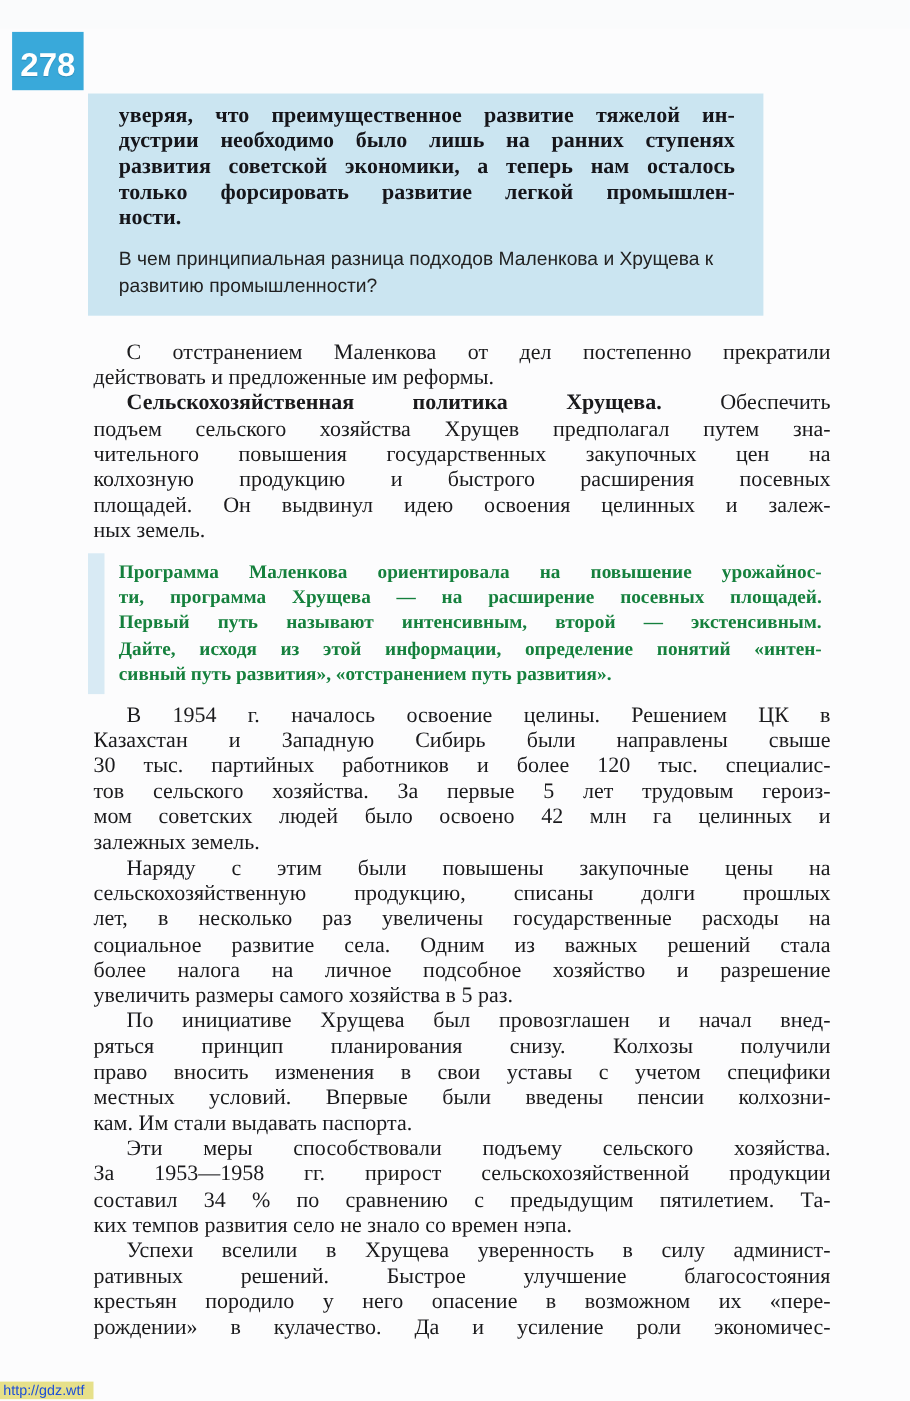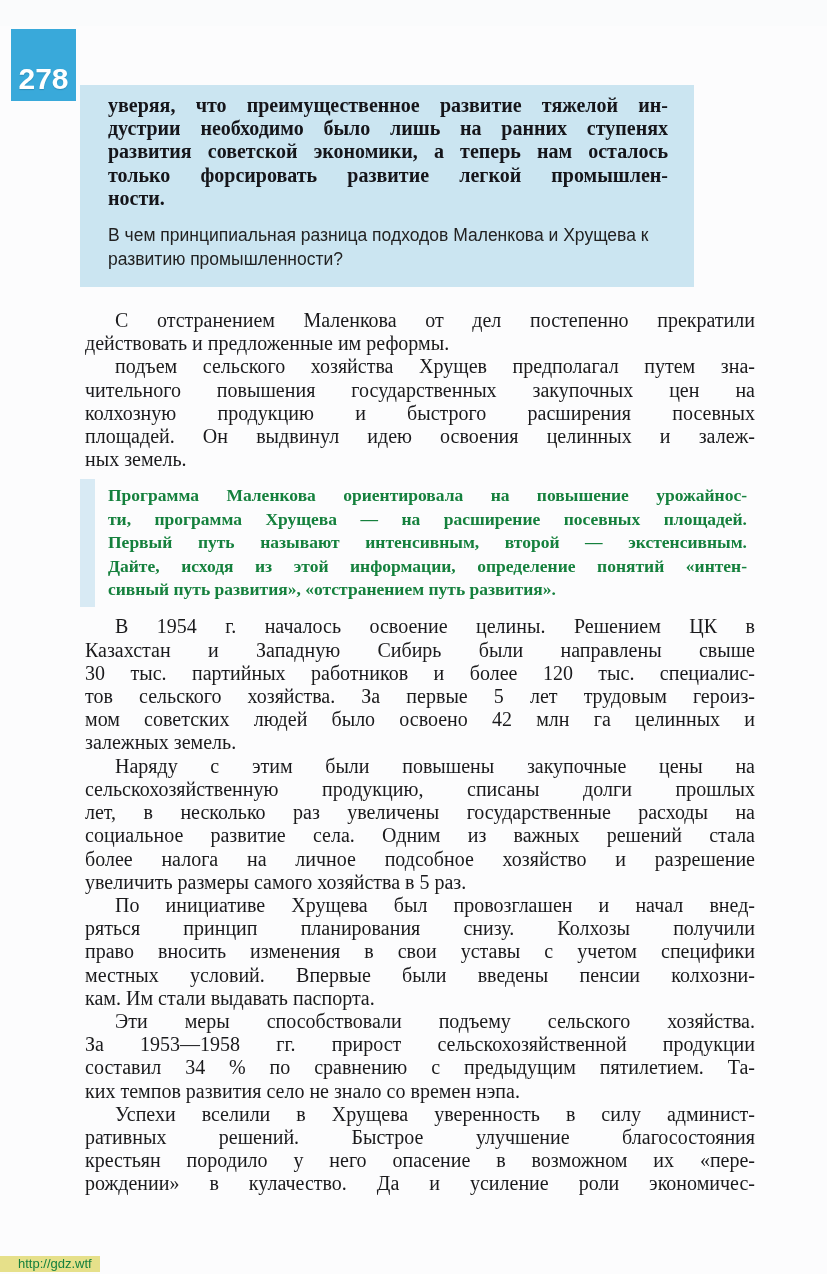--- a/index.html
+++ b/index.html
@@ -6,21 +6,21 @@
   body{
     width:827px;height:1274px;position:relative;overflow:hidden;
     background:#fcfcfd;
     font-family:"Liberation Serif", serif;
     color:#1a1a1c;
   }
   
   .scan-top{position:absolute;left:0;top:0;width:827px;height:26px;background:#fafbfc;}
 
   .page-number{
-    position:absolute;left:11px;top:29px;width:65px;height:72px;
+    position:absolute;left:11px;top:29px;width:65px;height:53px;
     background:#39a9da;color:#ffffff;
     font-family:"Liberation Sans", sans-serif;font-weight:bold;font-size:30px;
     display:flex;align-items:flex-end;justify-content:center;
     padding-bottom:5px;box-sizing:border-box;
     text-shadow:0 1px 1px rgba(0,60,90,.25);
   }
 
   .content{position:absolute;left:85px;top:85px;width:670px;}
 
   .line{ text-align:justify; text-align-last:justify; }
@@ -50,23 +50,23 @@
   
   .task{ display:flex; margin-left:-5px; margin-top:8px; }
   .task-bar{ flex:none;width:15px;background:#d8eaf4; }
   .task-body{
     flex:1;margin-left:13px;padding:5px 8px 6px 0;
     font-size:17.5px;line-height:23.4px;font-weight:bold;color:#15803d;
   }
 
   .watermark{
     position:absolute;left:0;bottom:2px;
-    background:#e6e08a;color:#15803d;
+    background:#e6e08a;color:#1d4ed8;
     font-family:"Liberation Sans", sans-serif;font-size:13px;line-height:15px;
-    padding:0 8px 1px 18px;
+    padding:0 8px 1px 3px;
   }
 </style>
 </head>
 <body>
 
 <div class="scan-top"></div>
 
 <div class="page-number">
   <span>278</span>
 </div>
@@ -84,20 +84,21 @@
         <div class="line">В чем принципиальная разница подходов Маленкова и Хрущева к</div>
         <div class="line last">развитию промышленности?</div>
       </div>
     </div>
     <div class="body-block first">
       <div class="para indent">
         <div class="line">С отстранением Маленкова от дел постепенно прекратили</div>
         <div class="line last">действовать и предложенные им реформы.</div>
       </div>
       <div class="para indent">
+        <div class="line"><b>Сельскохозяйственная политика Хрущева.</b> Обеспечить</div>
         <div class="line">подъем сельского хозяйства Хрущев предполагал путем зна-</div>
         <div class="line">чительного повышения государственных закупочных цен на</div>
         <div class="line">колхозную продукцию и быстрого расширения посевных</div>
         <div class="line">площадей. Он выдвинул идею освоения целинных и залеж-</div>
         <div class="line last">ных земель.</div>
       </div>
     </div>
     <div class="task">
       <div class="task-bar"></div>
       <div class="task-body">

